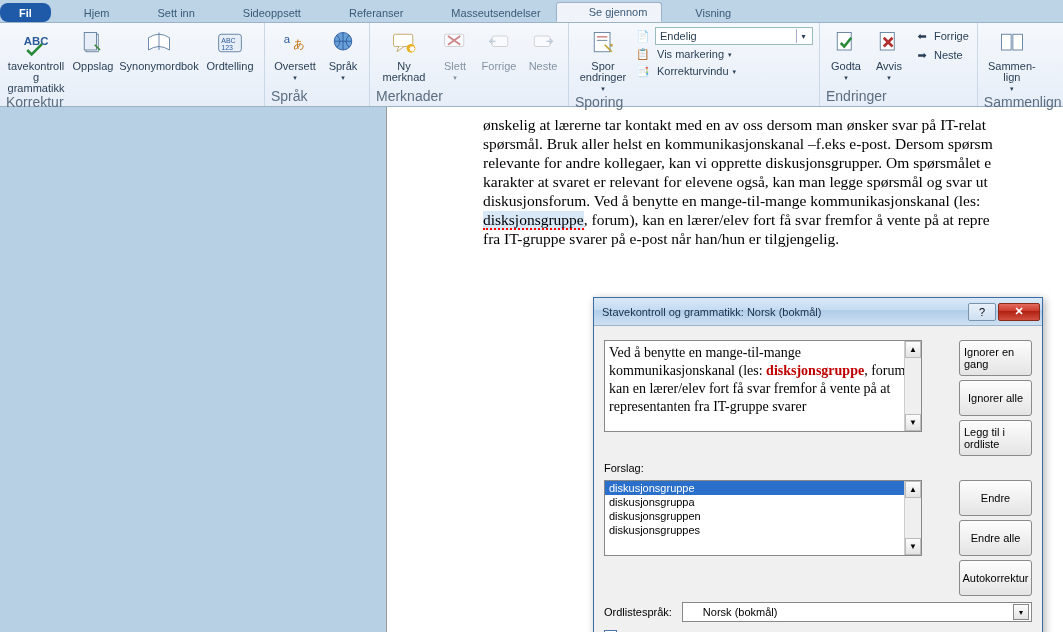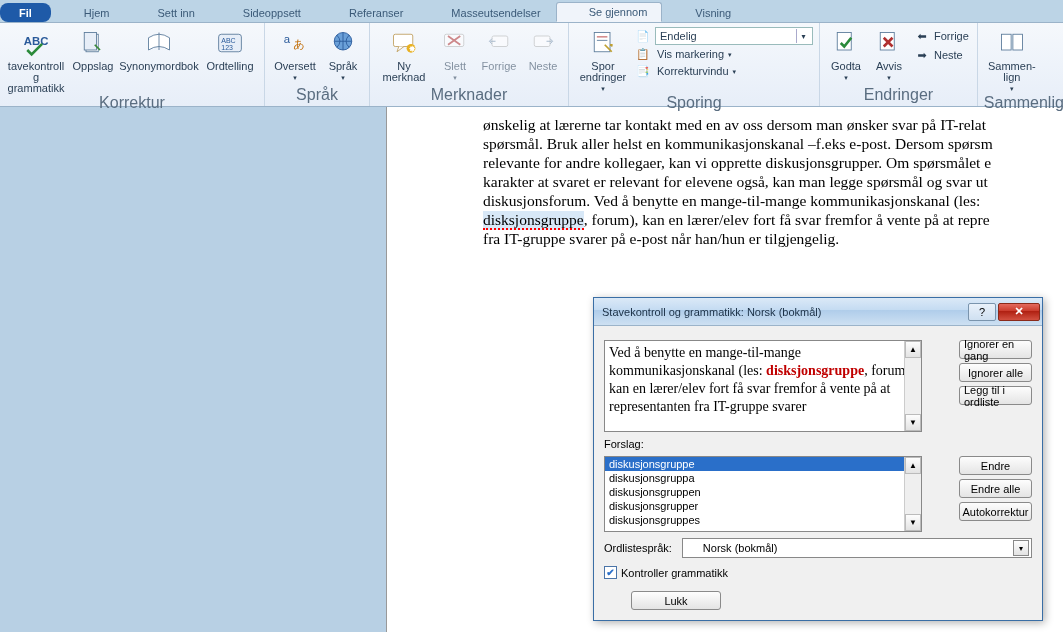--- a/index.html
+++ b/index.html
@@ -58,22 +58,22 @@
     justify-content: space-between;
     padding: 2px 6px 0 6px;
   }
   .group-body {
     display: flex;
     align-items: flex-start;
     gap: 4px;
     flex: 1;
   }
   .group-label {
-    text-align: center;
-    font-size: 16px;
+    text-align: left;
+    font-size: 14px;
     color: #5a6d80;
     padding-bottom: 2px;
   }
   .rbtn {
     display: flex;
     flex-direction: column;
     align-items: center;
     justify-content: flex-start;
     width: 56px;
     padding: 2px 2px 0 2px;
@@ -188,21 +188,21 @@
     border:1px solid #888;
     height:76px;
     position:relative;
     overflow:hidden;
     font-size:11px;
   }
   .listbox .item{padding:1px 4px;}
   .listbox .item.sel{background:#2a6fc9;color:#fff;}
   .btncol{grid-column:2; display:flex; flex-direction:column; gap:4px;}
   .wbtn{
-    height:19px;
+    height:36px;
     background:linear-gradient(#fdfdfd,#e4e4e4);
     border:1px solid #8a8a8a;
     border-radius:3px;
     display:flex;align-items:center;justify-content:center;
     cursor:default;
     font-size:11px;
     padding: 0 4px;
     margin-left: 27px;
   }
   .row-lang{grid-column:1 / span 2; display:flex; align-items:center; gap:10px;}
@@ -512,21 +512,20 @@
         </div>
     </div>
 
     <div class="lbl">Forslag:</div>
     <div></div>
 
     <div class="listbox">
       <div class="item sel">diskusjonsgruppe</div>
       <div class="item">diskusjonsgruppa</div>
       <div class="item">diskusjonsgruppen</div>
-      <div class="item">diskusjonsgrupper</div>
       <div class="item">diskusjonsgruppes</div>
       <div class="scroll">
         <div class="arr">▲</div>
         <div class="arr">▼</div>
       </div>
     </div>
     <div class="btncol">
       <div class="wbtn">
           <span>Endre</span>
         </div>

